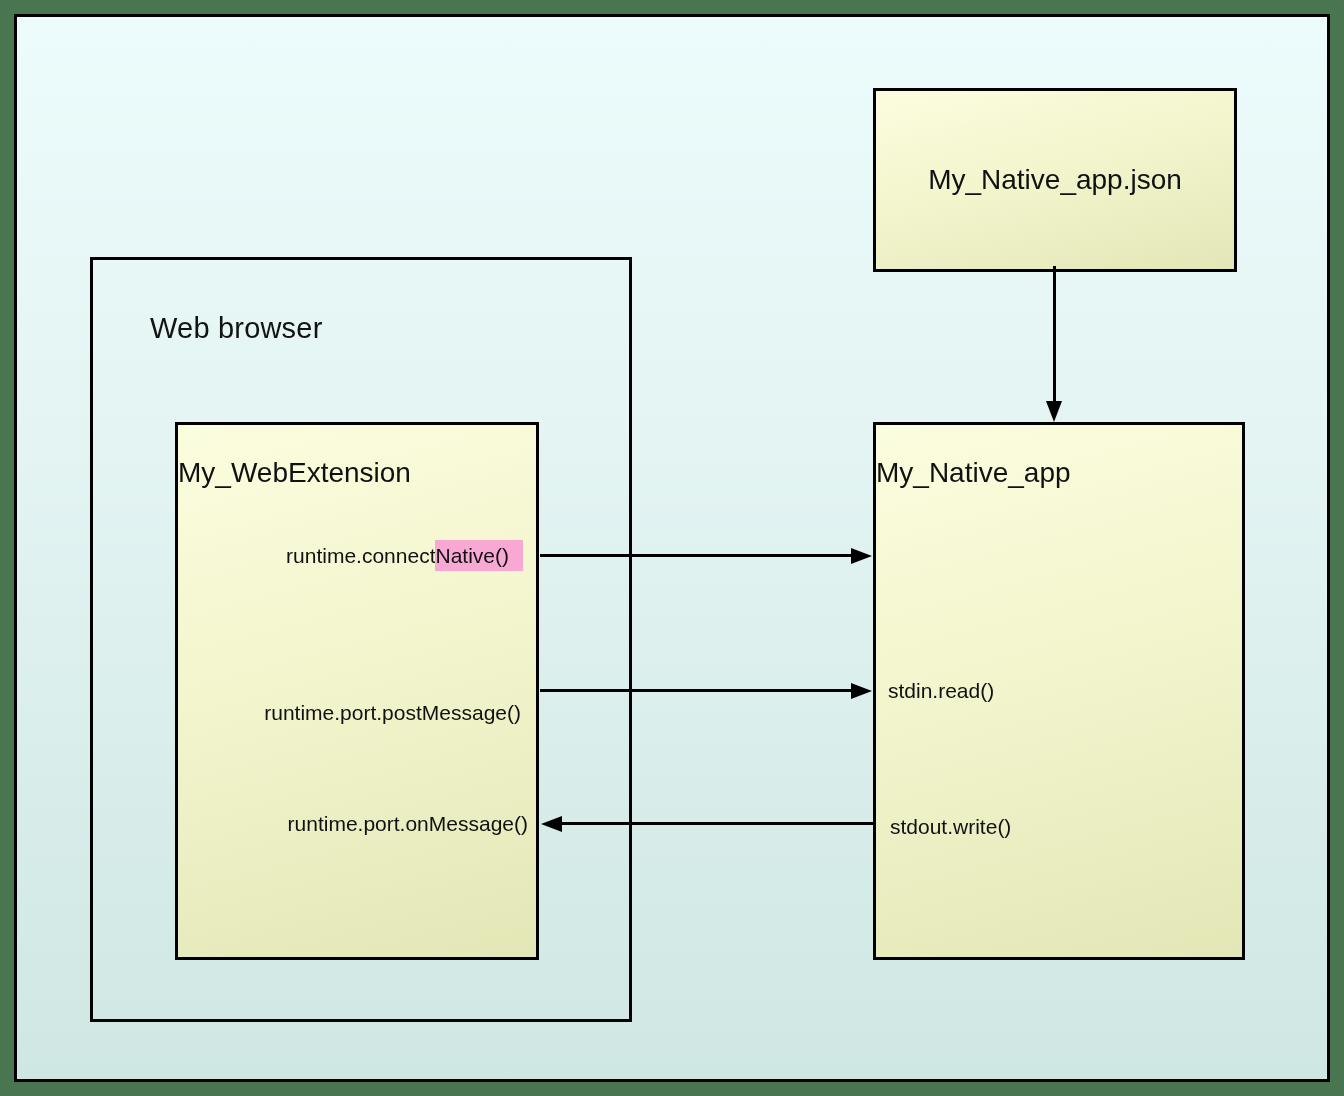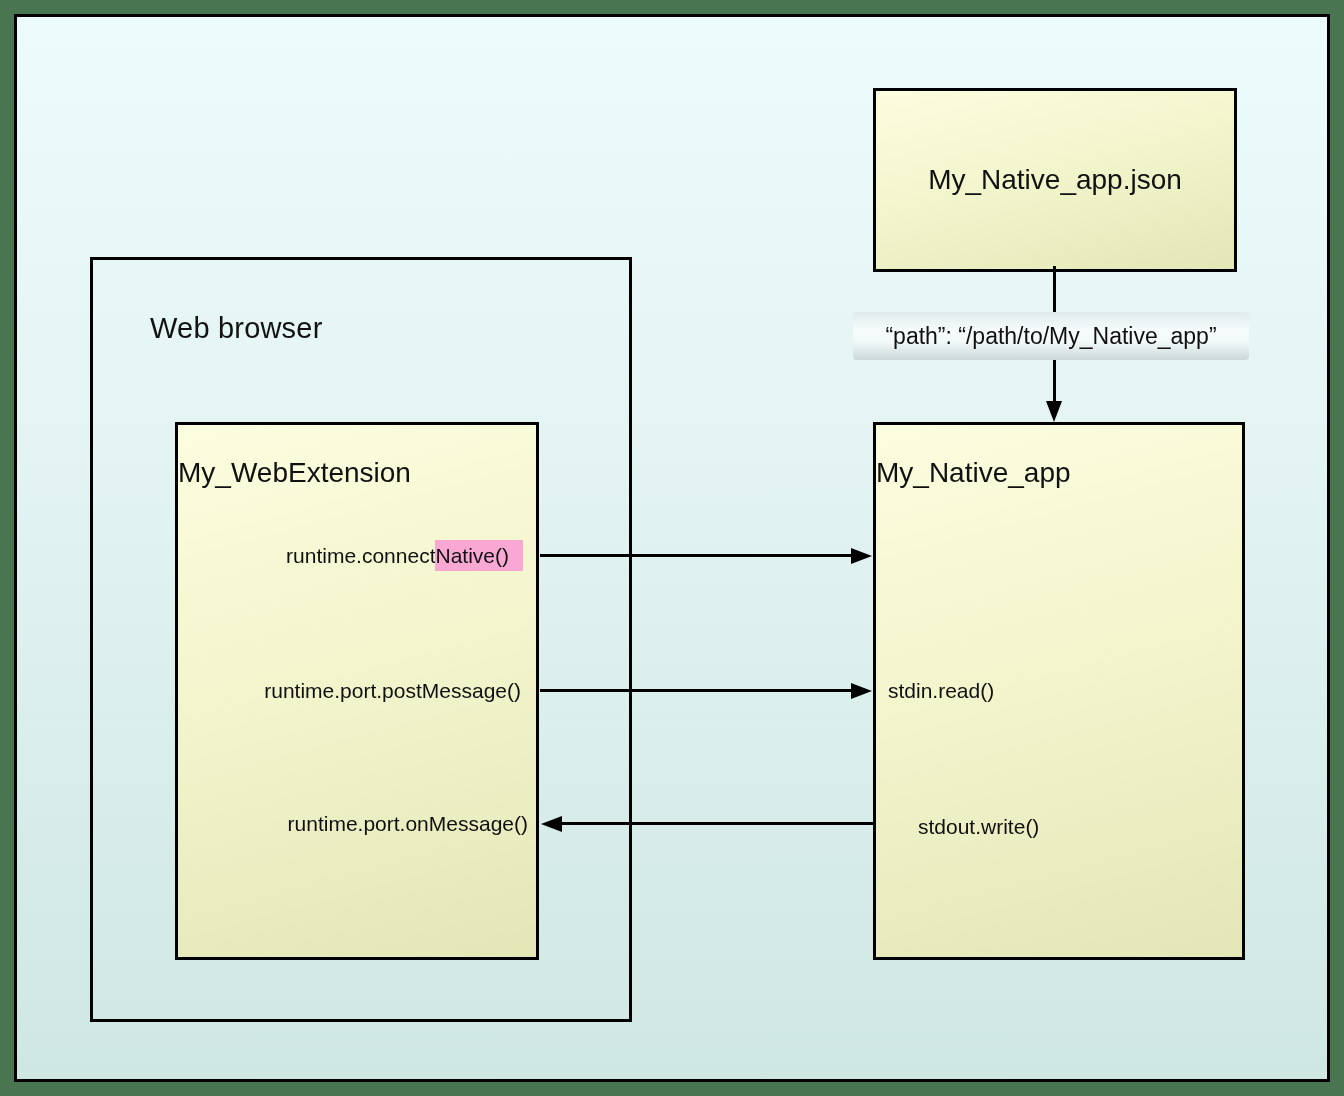--- a/index.html
+++ b/index.html
@@ -128,27 +128,27 @@
   <div class="yellow-box" style="left:873px; top:88px; width:358px; height:178px;">
     <div class="json-box-inner">My_Native_app.json</div>
   </div>
 
   <div class="yellow-box" style="left:873px; top:422px; width:358px; height:532px;padding-left:8px;">
     <div class="box-title" style="top:32px;">My_Native_app</div>
   </div>
 
   <div class="method-label" style="right:821px; top:543px;"><span>runtime.connect</span><span class="hl">Native()</span></div>
 
-  <div class="method-label" style="right:823px; top:678px;">runtime.port.postMessage()</div>
+  <div class="method-label" style="right:823px; top:700px;">runtime.port.postMessage()</div>
 
   <div class="method-label" style="right:816px; top:811px;">runtime.port.onMessage()</div>
 
   <div class="method-label" style="left:888px; top:678px;">stdin.read()</div>
 
-  <div class="method-label" style="left:918px; top:814px;">stdout.write()</div>
+  <div class="method-label" style="left:890px; top:814px;">stdout.write()</div>
 
   <div>
     <div class="arrow-line-h" style="left:540px; top:554px; width:315px;"></div>
     <div class="head-right" style="left:851px; top:548px;"></div>
   </div>
 
   <div>
     <div class="arrow-line-h" style="left:540px; top:689px; width:315px;"></div>
     <div class="head-right" style="left:851px; top:683px;"></div>
   </div>
@@ -156,15 +156,14 @@
   <div>
     <div class="arrow-line-h" style="left:558px; top:822px; width:315px;"></div>
     <div class="head-left" style="left:541px; top:816px;"></div>
   </div>
 
   <div>
     <div class="arrow-line-v z1" style="left:1053px; top:266px; height:140px;"></div>
     <div class="head-down z1" style="left:1046px; top:401px;"></div>
   </div>
 
-  <div class="path-pill">“path”: “/path/to/My_Native_app”</div>
 
 </div>
 
 </body></html>

